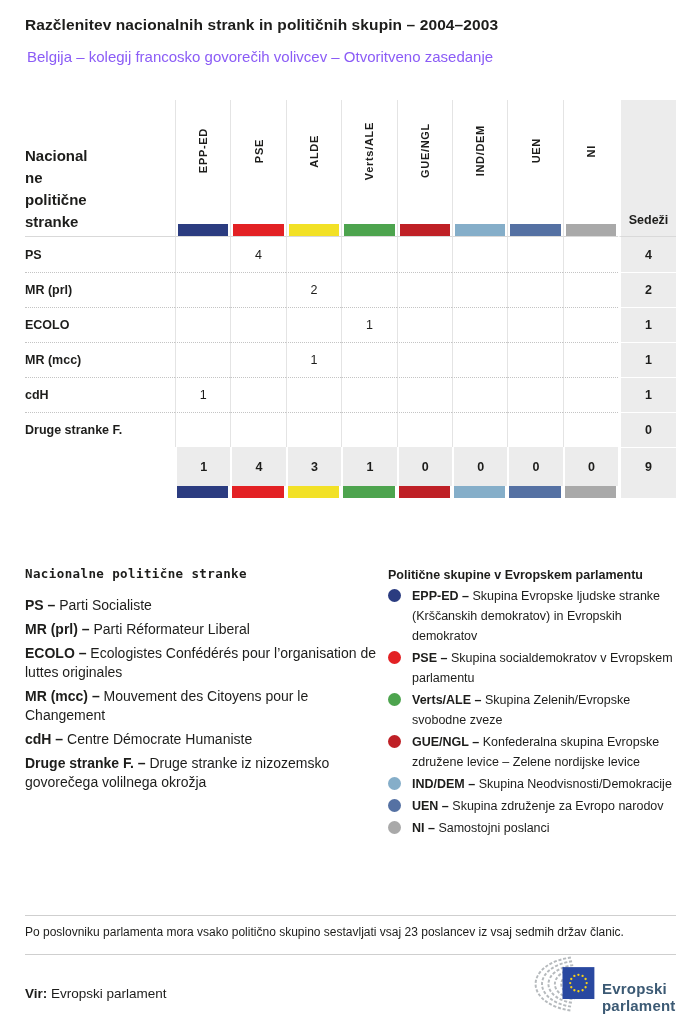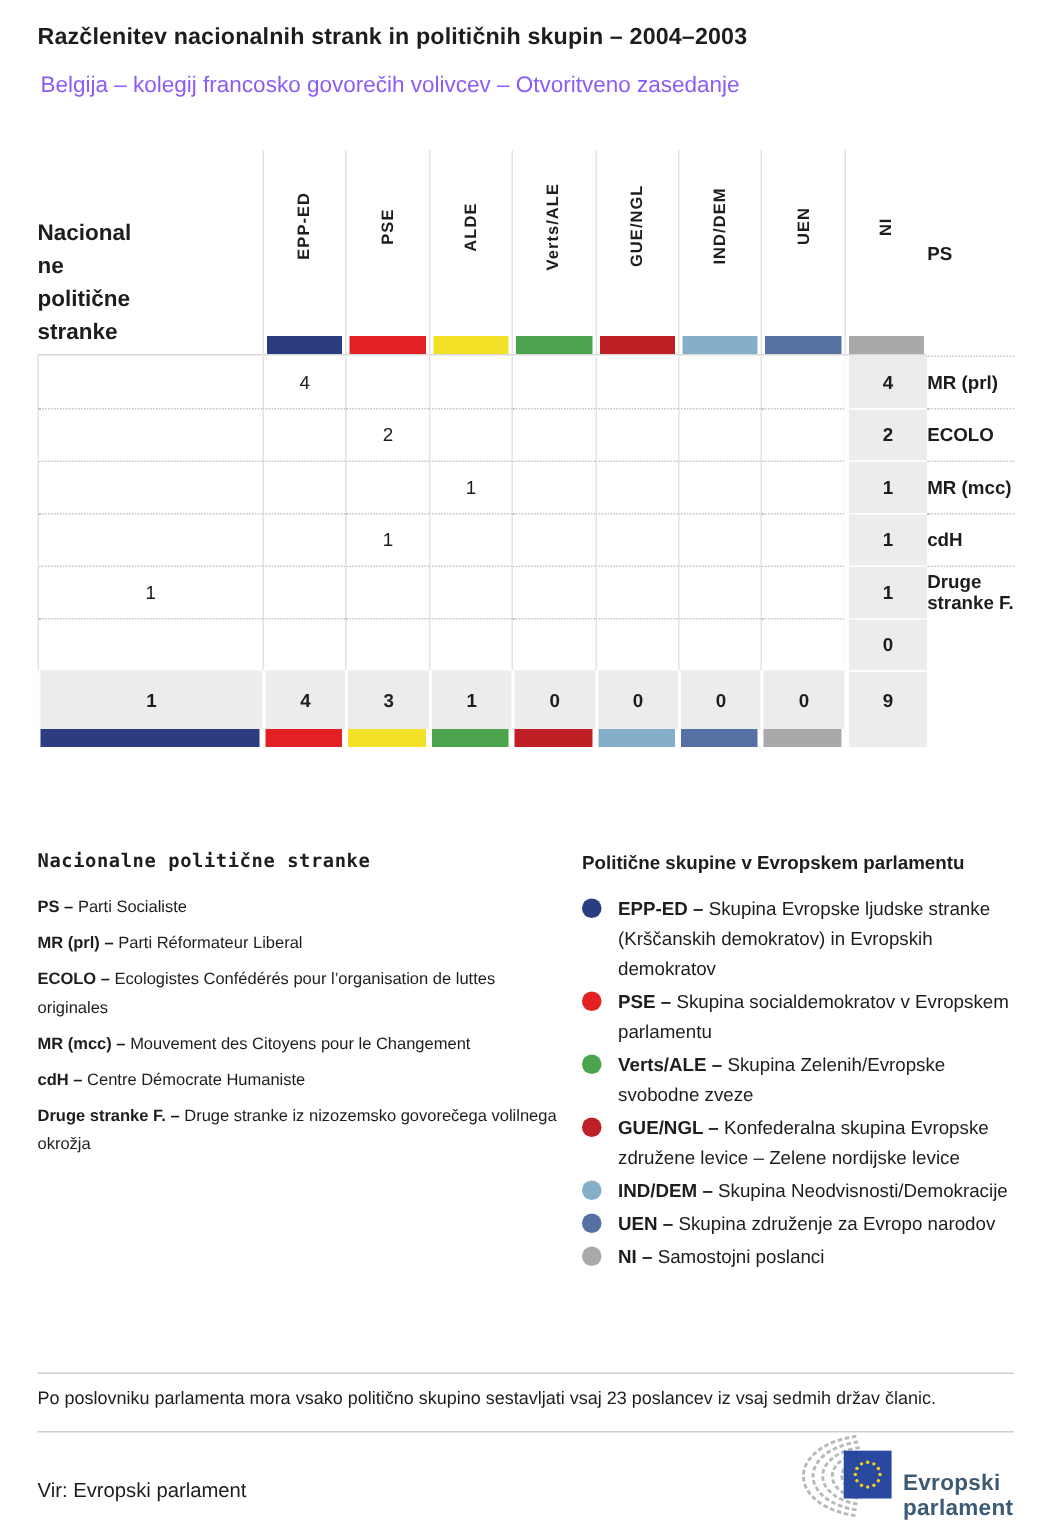--- a/index.html
+++ b/index.html
@@ -61,35 +61,35 @@
   .bcell { position:relative; }
   .bar2 { position:absolute; left:2px; right:2px; top:0; bottom:0; }
   .bseats { background:#ececec; border-left:3px solid #fff; }
 
   
   .legend-left { position:absolute; left:25px; top:566px; width:352px; }
   .legend-left h3 {
     font-family:"DejaVu Sans Mono", monospace; font-weight:bold;
     font-size:12.5px; letter-spacing:.4px; margin:0 0 15px 0;
   }
-  .lp-item { font-size:11px; line-height:19px; margin-bottom:5px; }
+  .lp-item { font-size:14px; line-height:19px; margin-bottom:5px; }
   .lp-item b { font-weight:bold; }
 
   .legend-right { position:absolute; left:388px; top:568px; width:292px; }
-  .legend-right h3 { font-size:12.5px; font-weight:bold; margin:0 0 14px 0; }
+  .legend-right h3 { font-size:12.5px; font-weight:bold; margin:0 0 4px 0; }
   .lg-item { display:flex; gap:11px; font-size:12.5px; line-height:20px; margin-bottom:2px; }
   .lg-dot { width:13px; height:13px; border-radius:50%; flex:0 0 13px; margin-top:3px; }
   .lg-text b { font-weight:bold; }
 
   
   .rule { position:absolute; left:25px; width:651px; border-top:1px solid #cfcfcf; }
   .rule1 { top:915px; } .rule2 { top:954px; }
   .footnote { position:absolute; left:25px; top:925px; width:645px; font-size:12px; }
   .source { position:absolute; left:25px; top:986px; font-size:13.5px; }
-  .source b { font-weight:normal; }
+  .source b { font-weight:bold; }
 
   .logo { position:absolute; left:522px; top:956px; display:flex; align-items:flex-end; gap:0; }
   .logo-text { font-weight:bold; font-size:15px; line-height:17px; letter-spacing:.2px; }
 </style>
 </head>
 <body>
 
 <div class="title">Razčlenitev nacionalnih strank in političnih skupin – 2004–2003</div>
 <div class="subtitle">Belgija – kolegij francosko govorečih volivcev – Otvoritveno zasedanje</div>
 
@@ -124,20 +124,21 @@
       <span class="bar" style="background-color: rgb(133, 174, 201);"></span>
     </div>
   <div class="hgroup">
       <span class="vtext">UEN</span>
       <span class="bar" style="background-color: rgb(85, 113, 163);"></span>
     </div>
   <div class="hgroup">
       <span class="vtext">NI</span>
       <span class="bar" style="background-color: rgb(169, 169, 169);"></span>
     </div>
+  <div class="hseats">Sedeži</div>
 
   <div class="rlabel">PS</div>
   <div class="cell"></div>
   <div class="cell">4</div>
   <div class="cell"></div>
   <div class="cell"></div>
   <div class="cell"></div>
   <div class="cell"></div>
   <div class="cell"></div>
   <div class="cell"></div>

